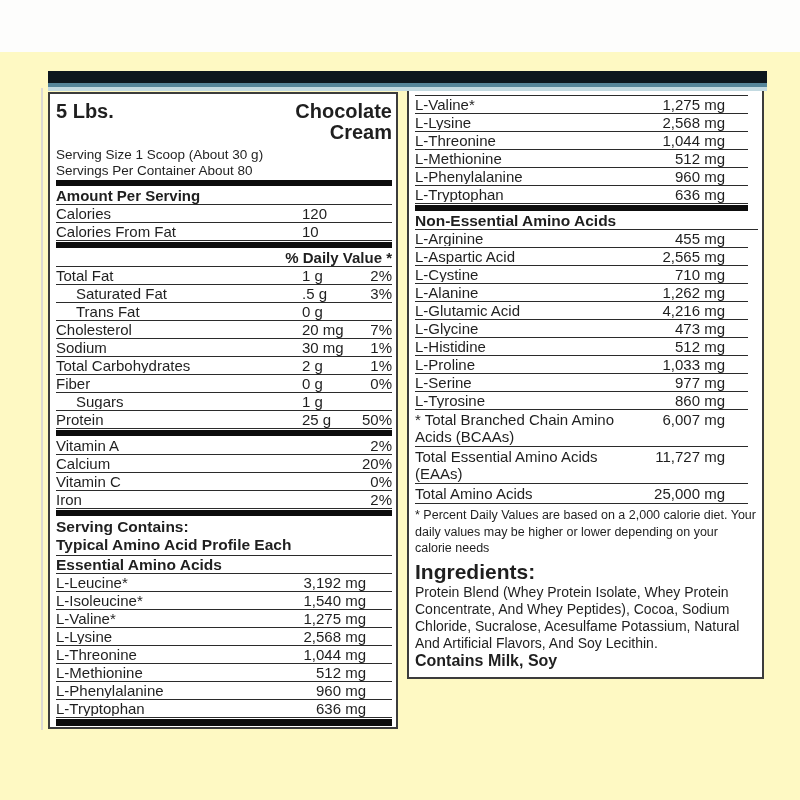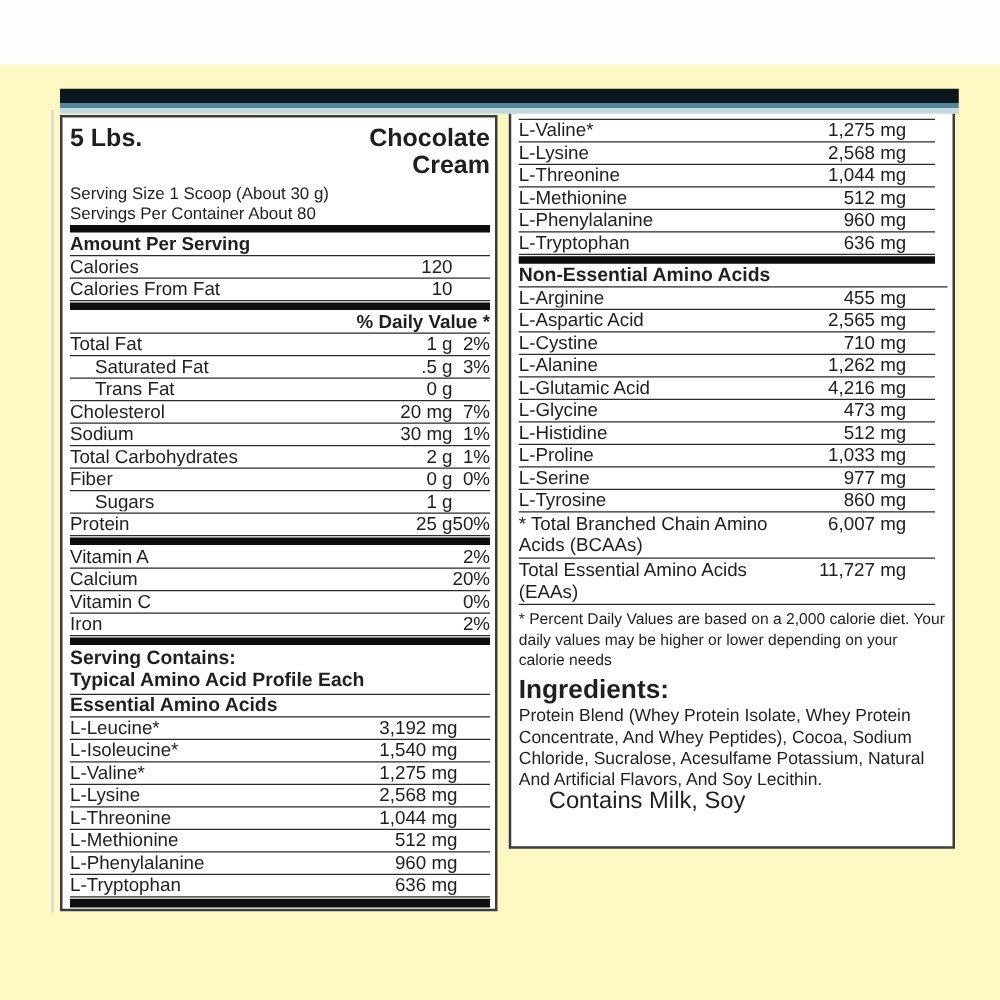--- a/index.html
+++ b/index.html
@@ -38,21 +38,21 @@
 
   .heading-row{font-weight:bold;font-size:15px;line-height:15px;
     border-bottom:1px solid #2b2b2b;padding:1px 0;height:15px;}
   .dv-head{text-align:right;}
 
   .rows{display:block;}
   .rows.topline{border-top:1px solid #2b2b2b;}
   .row{display:flex;align-items:baseline;font-size:15px;line-height:15px;
     height:18px;box-sizing:border-box;padding-top:1px;border-bottom:1px solid #2b2b2b;}
   .row .lbl{flex:1;white-space:nowrap;overflow:hidden;}
-  .row .amt{text-align:right;min-width:60px;white-space:nowrap;}
+  .row .amt{text-align:left;min-width:60px;white-space:nowrap;}
   .row .dv{text-align:right;width:30px;white-space:nowrap;}
   .row.indent .lbl{padding-left:20px;}
   .row .val{margin-left:auto;text-align:right;white-space:nowrap;}
   .left .row .val{padding-right:26px;}
 
   .amino-title{font-weight:bold;font-size:15.5px;line-height:18px;
     border-bottom:1px solid #2b2b2b;padding:1px 0;}
   .amino-head{font-weight:bold;font-size:15.5px;line-height:16px;height:18px;
     box-sizing:border-box;border-bottom:1px solid #2b2b2b;padding-top:1px;}
 
@@ -62,21 +62,21 @@
 
   .total-rows{margin-right:10px;}
   .total-row{display:flex;align-items:flex-start;font-size:15px;line-height:17px;
     border-bottom:1px solid #2b2b2b;padding:1px 0;}
   .total-row .lbl{width:218px;}
   .total-row .val{flex:1;text-align:right;padding-right:23px;white-space:nowrap;}
 
   .footnote{font-size:12.5px;line-height:16.5px;padding:3px 2px 2px 0;}
   .ing-title{font-weight:bold;font-size:21px;line-height:25px;}
   .ing-body{font-size:14px;line-height:17.2px;}
-  .allergen{font-weight:normal;font-size:19px;line-height:18px;margin-left:24px;}
+  .allergen{font-weight:bold;font-size:16px;line-height:18px;}
 </style>
 </head>
 <body>
 
 <div class="stage">
   <div class="top-strip"></div>
   <div class="edge-shadow"></div>
   <div class="top-bar"></div>
 
   <div class="panel left">
@@ -338,20 +338,24 @@
         <div class="total-row">
           <span class="lbl">* Total Branched Chain Amino Acids (BCAAs)</span>
           <span class="val">6,007 mg</span>
         </div>
 
         <div class="total-row">
           <span class="lbl">Total Essential Amino Acids (EAAs)</span>
           <span class="val">11,727 mg</span>
         </div>
 
+        <div class="total-row">
+          <span class="lbl">Total Amino Acids</span>
+          <span class="val">25,000 mg</span>
+        </div>
       </div>
 
     <div class="footnote">* Percent Daily Values are based on a 2,000 calorie diet. Your daily values may be higher or lower depending on your calorie needs</div>
     <div class="ing-title">Ingredients:</div>
     <div class="ing-body">Protein Blend (Whey Protein Isolate, Whey Protein Concentrate, And Whey Peptides), Cocoa, Sodium Chloride, Sucralose, Acesulfame Potassium, Natural And Artificial Flavors, And Soy Lecithin.</div>
     <div class="allergen">Contains Milk, Soy</div>
   </div>
 </div>
 
 </body></html>

